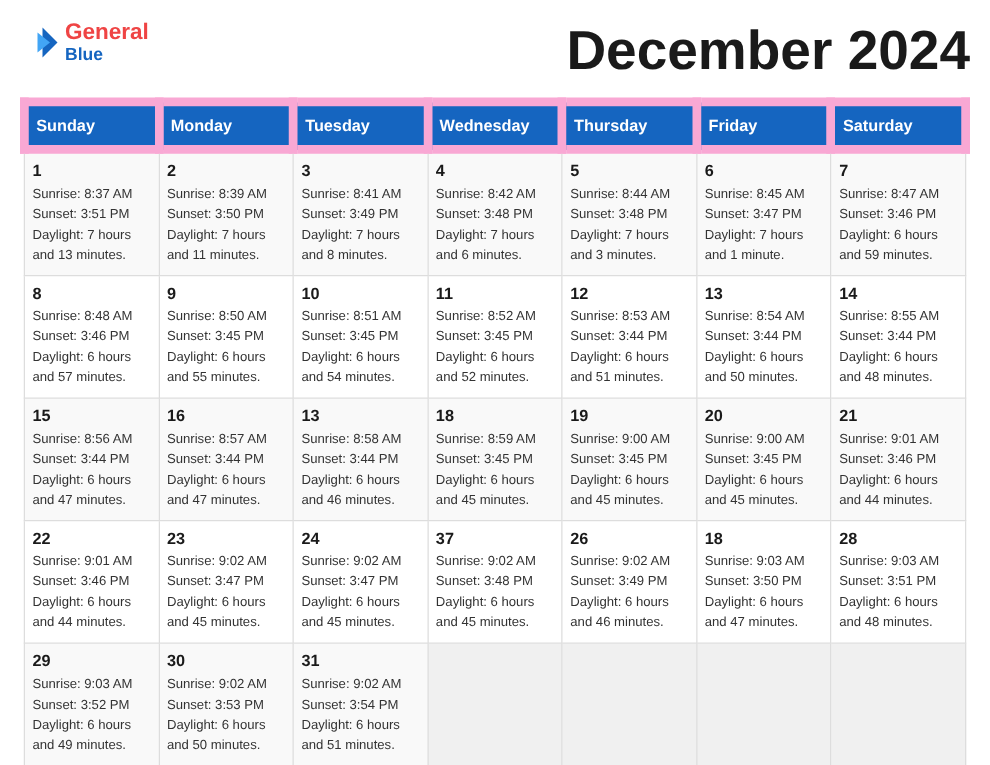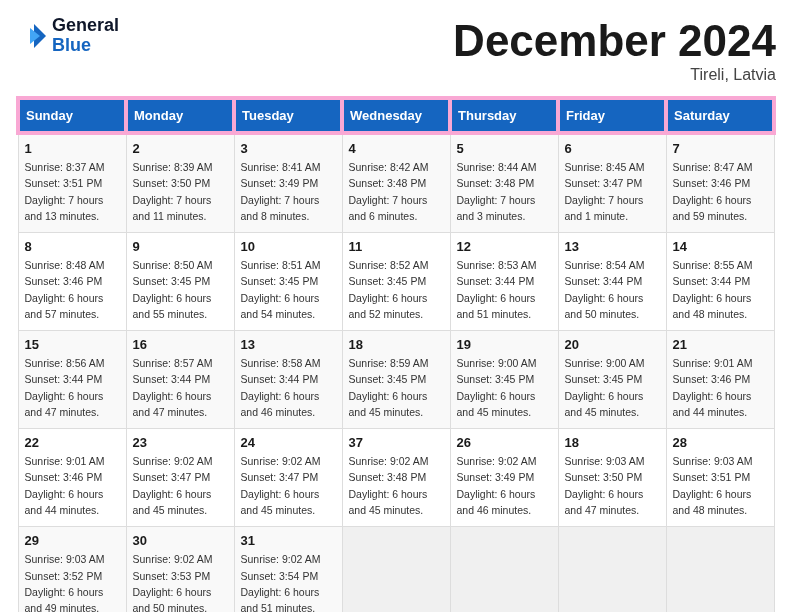--- a/index.html
+++ b/index.html
@@ -43,21 +43,21 @@
       border-collapse: collapse;
       table-layout: fixed;
     }
     thead tr th {
       background-color: #1565c0;
       color: #fff;
       font-size: 13px;
       font-weight: bold;
       padding: 8px 6px;
       text-align: left;
-      border: 4px solid #f9a8d4;
+      border: 7px solid #f9a8d4;
     }
     tbody tr td {
       border: 1px solid #ddd;
       vertical-align: top;
       padding: 6px 6px 8px 6px;
       font-size: 10.5px;
       color: #333;
       background: #fff;
       min-height: 80px;
     }
@@ -83,28 +83,27 @@
 <body>
 
 <div class="header-area">
   <div class="logo">
     <div class="logo-row">
       <svg width="32" height="32" viewBox="0 0 32 32">
         <polygon points="18,4 30,16 18,28" fill="#1565c0"></polygon>
         <polygon points="14,8 24,16 14,24" fill="#42a5f5"></polygon>
       </svg>
       <div>
-        <div style="font-size:18px;font-weight:bold;line-height:1.1;"><span style="color:#0f172a;">General</span></div>
-        <div style="font-size:18px;font-weight:bold;line-height:1.1;color:#1565c0;">Blue</div>
+        <div style="font-size:18px;font-weight:bold;line-height:1.1;"><span style="color:#ef4444;">General</span></div>
+        <div style="font-size:14px;font-weight:bold;line-height:1.1;color:#1565c0;">Blue</div>
       </div>
     </div>
   </div>
   <div class="title-area">
     <div class="month-title">December 2024</div>
-    <div class="subtitle">Tireli, Latvia</div>
   </div>
 </div>
 
 <table>
   <thead>
     <tr id="thead-row">
     <th>Sunday</th>
         <th>Monday</th>
         <th>Tuesday</th>
         <th>Wednesday</th>

